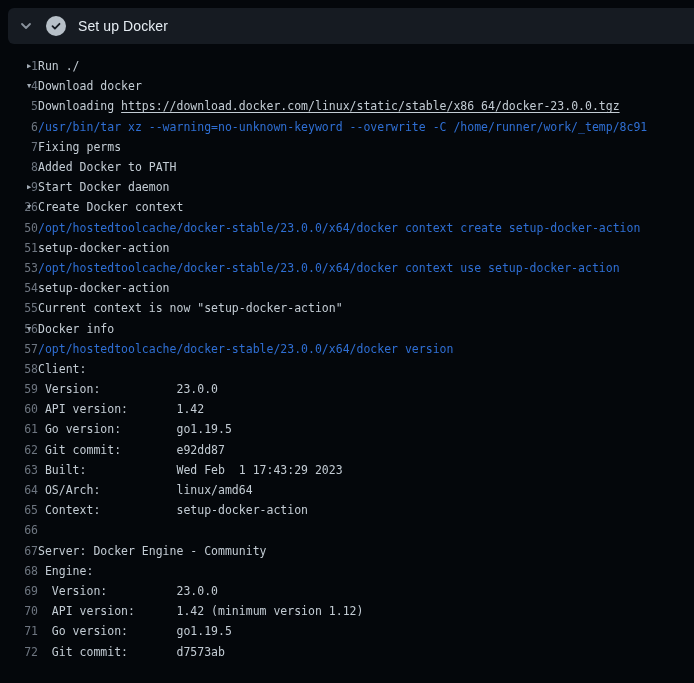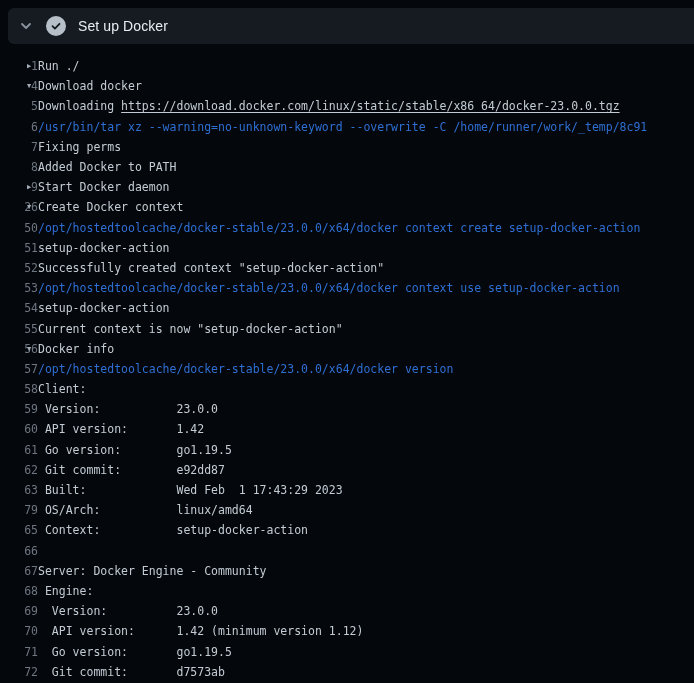--- a/index.html
+++ b/index.html
@@ -115,33 +115,32 @@
       <div class="row"><span class="num">1</span><span class="content group_collapsed"><span class="arrow">▶</span><span class="group-title">Run ./</span></span></div>
       <div class="row"><span class="num">4</span><span class="content group_expanded"><span class="arrow">▼</span><span class="group-title">Download docker</span></span></div>
       <div class="row"><span class="num">5</span><span class="content link"><span>Downloading </span><span class="dl-link">https://download.docker.com/linux/static/stable/x86_64/docker-23.0.0.tgz</span></span></div>
       <div class="row"><span class="num">6</span><span class="content command">/usr/bin/tar xz --warning=no-unknown-keyword --overwrite -C /home/runner/work/_temp/8c91</span></div>
       <div class="row"><span class="num">7</span><span class="content text">Fixing perms</span></div>
       <div class="row"><span class="num">8</span><span class="content text">Added Docker to PATH</span></div>
       <div class="row"><span class="num">9</span><span class="content group_collapsed"><span class="arrow">▶</span><span class="group-title">Start Docker daemon</span></span></div>
       <div class="row"><span class="num">26</span><span class="content group_expanded"><span class="arrow">▼</span><span class="group-title">Create Docker context</span></span></div>
       <div class="row"><span class="num">50</span><span class="content command">/opt/hostedtoolcache/docker-stable/23.0.0/x64/docker context create setup-docker-action</span></div>
       <div class="row"><span class="num">51</span><span class="content text">setup-docker-action</span></div>
-      <div class="row"><span class="num">52</span><span class="content text">Successfully created context "setup-docker-action"</span></div>
       <div class="row"><span class="num">53</span><span class="content command">/opt/hostedtoolcache/docker-stable/23.0.0/x64/docker context use setup-docker-action</span></div>
       <div class="row"><span class="num">54</span><span class="content text">setup-docker-action</span></div>
       <div class="row"><span class="num">55</span><span class="content text">Current context is now "setup-docker-action"</span></div>
       <div class="row"><span class="num">56</span><span class="content group_expanded"><span class="arrow">▼</span><span class="group-title">Docker info</span></span></div>
       <div class="row"><span class="num">57</span><span class="content command">/opt/hostedtoolcache/docker-stable/23.0.0/x64/docker version</span></div>
       <div class="row"><span class="num">58</span><span class="content text">Client:</span></div>
       <div class="row"><span class="num">59</span><span class="content text"> Version:           23.0.0</span></div>
       <div class="row"><span class="num">60</span><span class="content text"> API version:       1.42</span></div>
       <div class="row"><span class="num">61</span><span class="content text"> Go version:        go1.19.5</span></div>
       <div class="row"><span class="num">62</span><span class="content text"> Git commit:        e92dd87</span></div>
       <div class="row"><span class="num">63</span><span class="content text"> Built:             Wed Feb  1 17:43:29 2023</span></div>
-      <div class="row"><span class="num">79</span><span class="content text"> OS/Arch:           linux/amd64</span></div>
+      <div class="row"><span class="num">64</span><span class="content text"> OS/Arch:           linux/amd64</span></div>
       <div class="row"><span class="num">65</span><span class="content text"> Context:           setup-docker-action</span></div>
       <div class="row"><span class="num">66</span><span class="content text"></span></div>
       <div class="row"><span class="num">67</span><span class="content text">Server: Docker Engine - Community</span></div>
       <div class="row"><span class="num">68</span><span class="content text"> Engine:</span></div>
       <div class="row"><span class="num">69</span><span class="content text">  Version:          23.0.0</span></div>
       <div class="row"><span class="num">70</span><span class="content text">  API version:      1.42 (minimum version 1.12)</span></div>
       <div class="row"><span class="num">71</span><span class="content text">  Go version:       go1.19.5</span></div>
       <div class="row"><span class="num">72</span><span class="content text">  Git commit:       d7573ab</span></div>
     </div>
 </div>

